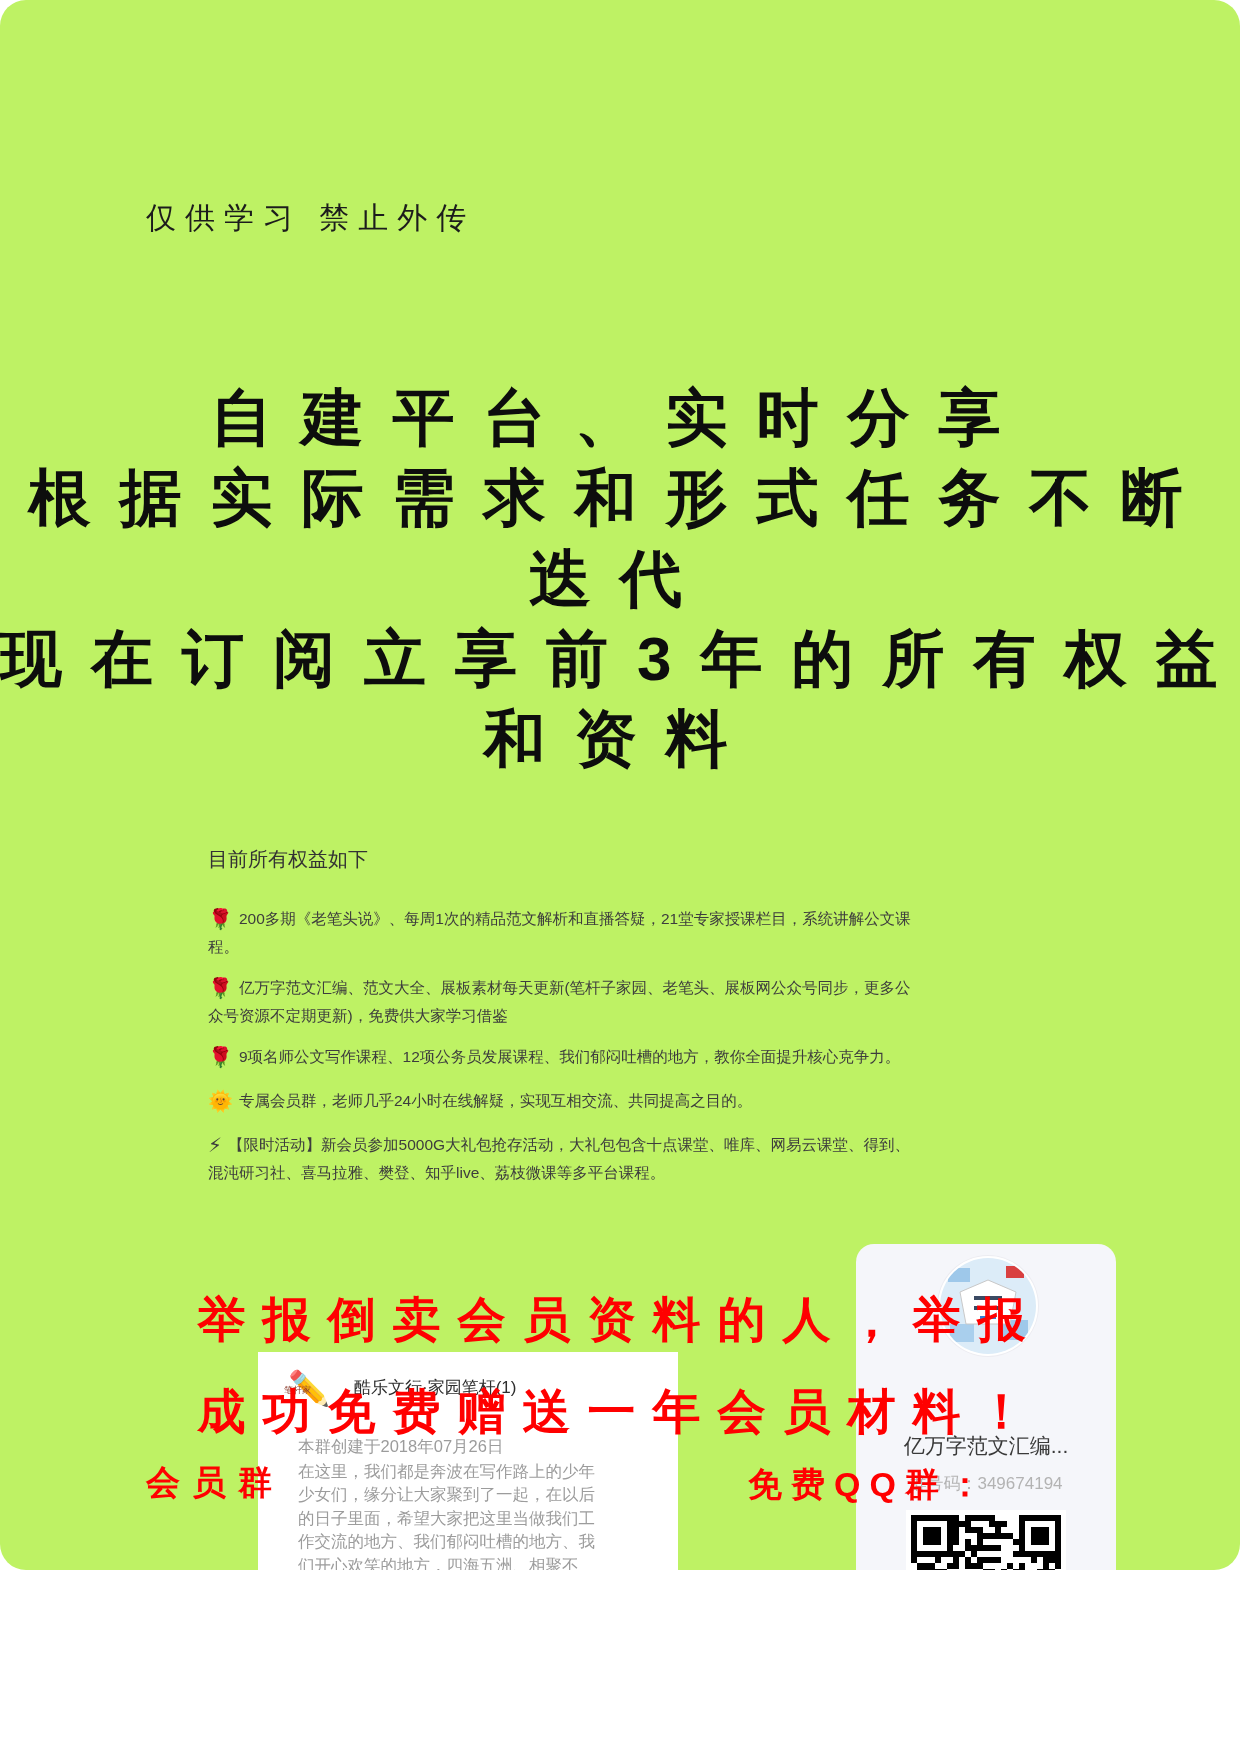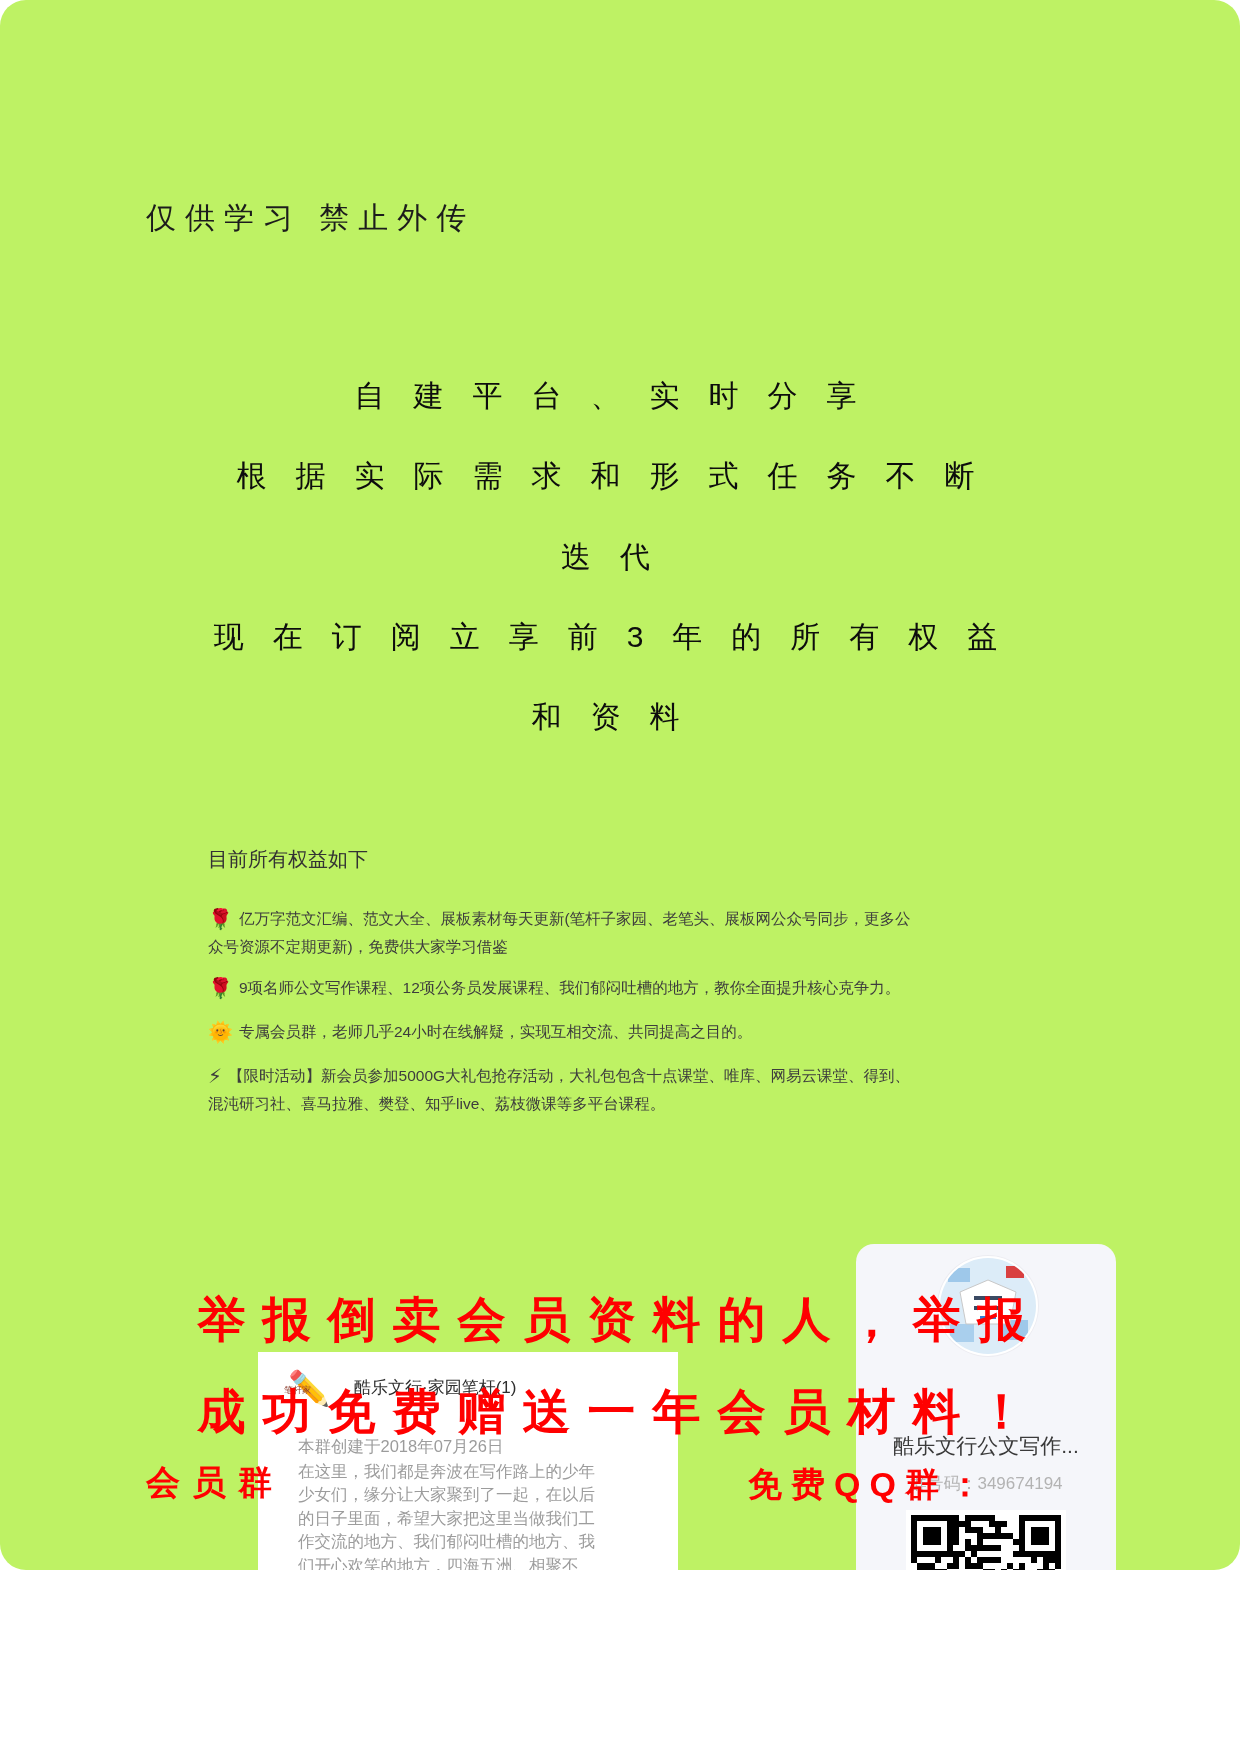--- a/index.html
+++ b/index.html
@@ -5,21 +5,21 @@
   html,body{margin:0;padding:0;background:#ffffff;}
   .page{
     position:relative;width:1240px;height:1570px;background:#bef264;
     overflow:hidden;font-family:"Liberation Sans","DejaVu Sans",sans-serif;color:#000;border-radius:26px;
   }
   .abs{position:absolute;}
   .center{left:0;width:1240px;text-align:center;}
 
   .watermark{left:146px;top:198px;font-size:30px;letter-spacing:9px;color:#1c1c1c;}
   .main-title{top:262px;font-size:68px;letter-spacing:8px;color:#ff0000;}
-  .intro-line{font-size:30px;letter-spacing:29px;color:#0d0d0d;white-space:nowrap;}
+  .intro-line{font-size:62px;letter-spacing:29px;color:#0d0d0d;white-space:nowrap;font-weight:bold;}
   .l1{top:376px;} .l2{top:456px;} .l3{top:537px;} .l4{top:617px;} .l5{top:697px;}
 
   .benefits{left:208px;top:846px;width:706px;}
   .benefits-heading{font-size:20px;color:#333;margin:0 0 30px 0;}
   .benefit-item{font-size:15.5px;line-height:1.6;color:#3d3d3d;margin-bottom:12px;}
   .benefit-icon{font-size:20px;margin-right:6px;vertical-align:-2px;}
 
   .red-bold{color:#ff0000;font-weight:bold;white-space:nowrap;}
   .campaign-headline{top:1188px;font-size:46px;letter-spacing:15px;}
   .campaign-line1{top:1288px;font-size:48px;letter-spacing:17px;z-index:7;}
@@ -70,20 +70,23 @@
 
   <div class="abs center intro-line l1">自建平台、实时分享</div>
   <div class="abs center intro-line l2">根据实际需求和形式任务不断</div>
   <div class="abs center intro-line l3">迭代</div>
   <div class="abs center intro-line l4">现在订阅立享前3年的所有权益</div>
   <div class="abs center intro-line l5">和资料</div>
 
   <div class="abs benefits">
     <p class="benefits-heading">目前所有权益如下</p>
     <div class="benefit-item">
+      <span class="benefit-icon">🌹</span><span>200多期《老笔头说》、每周1次的精品范文解析和直播答疑，21堂专家授课栏目，系统讲解公文课程。</span>
+    </div>
+    <div class="benefit-item">
       <span class="benefit-icon">🌹</span><span>亿万字范文汇编、范文大全、展板素材每天更新(笔杆子家园、老笔头、展板网公众号同步，更多公众号资源不定期更新)，免费供大家学习借鉴</span>
     </div>
     <div class="benefit-item">
       <span class="benefit-icon">🌹</span><span>9项名师公文写作课程、12项公务员发展课程、我们郁闷吐槽的地方，教你全面提升核心克争力。</span>
     </div>
     <div class="benefit-item">
       <span class="benefit-icon">🌞</span><span>专属会员群，老师几乎24小时在线解疑，实现互相交流、共同提高之目的。</span>
     </div>
     <div class="benefit-item">
       <span class="benefit-icon">⚡</span><span>【限时活动】新会员参加5000G大礼包抢存活动，大礼包包含十点课堂、唯库、网易云课堂、得到、混沌研习社、喜马拉雅、樊登、知乎live、荔枝微课等多平台课程。</span>
@@ -115,21 +118,21 @@
         <rect x="8" y="10" width="22" height="14" fill="#9ec8ea"></rect>
         <rect x="66" y="8" width="18" height="12" fill="#d94040"></rect>
         <rect x="10" y="66" width="24" height="18" fill="#a9cfed"></rect>
         <rect x="62" y="62" width="26" height="20" fill="#9ec8ea"></rect>
         <polygon points="48,22 76,34 70,66 26,66 20,34" fill="#ffffff" stroke="#c8c8c8" stroke-width="1"></polygon>
         <rect x="34" y="38" width="28" height="4" fill="#3b4a63"></rect>
         <rect x="34" y="48" width="28" height="4" fill="#3b4a63"></rect>
         <rect x="40" y="58" width="16" height="3" fill="#2e7fd6"></rect>
       </svg>
     </div>
-    <div class="qq-name">酷乐文行公文写作...</div>
+    <div class="qq-name">亿万字范文汇编...</div>
     <div class="qq-number">群号码：349674194</div>
     <div class="qq-qr" id="qr-box"><svg width="160" height="160" viewBox="0 0 160 160">
           <rect x="0" y="0" width="160" height="160" fill="#ffffff"></rect>
           <rect x="47" y="5" width="6" height="6" fill="#000"></rect>
           <rect x="59" y="5" width="6" height="6" fill="#000"></rect>
           <rect x="65" y="5" width="6" height="6" fill="#000"></rect>
           <rect x="71" y="5" width="6" height="6" fill="#000"></rect>
           <rect x="77" y="5" width="6" height="6" fill="#000"></rect>
           <rect x="83" y="5" width="6" height="6" fill="#000"></rect>
           <rect x="47" y="11" width="6" height="6" fill="#000"></rect>

